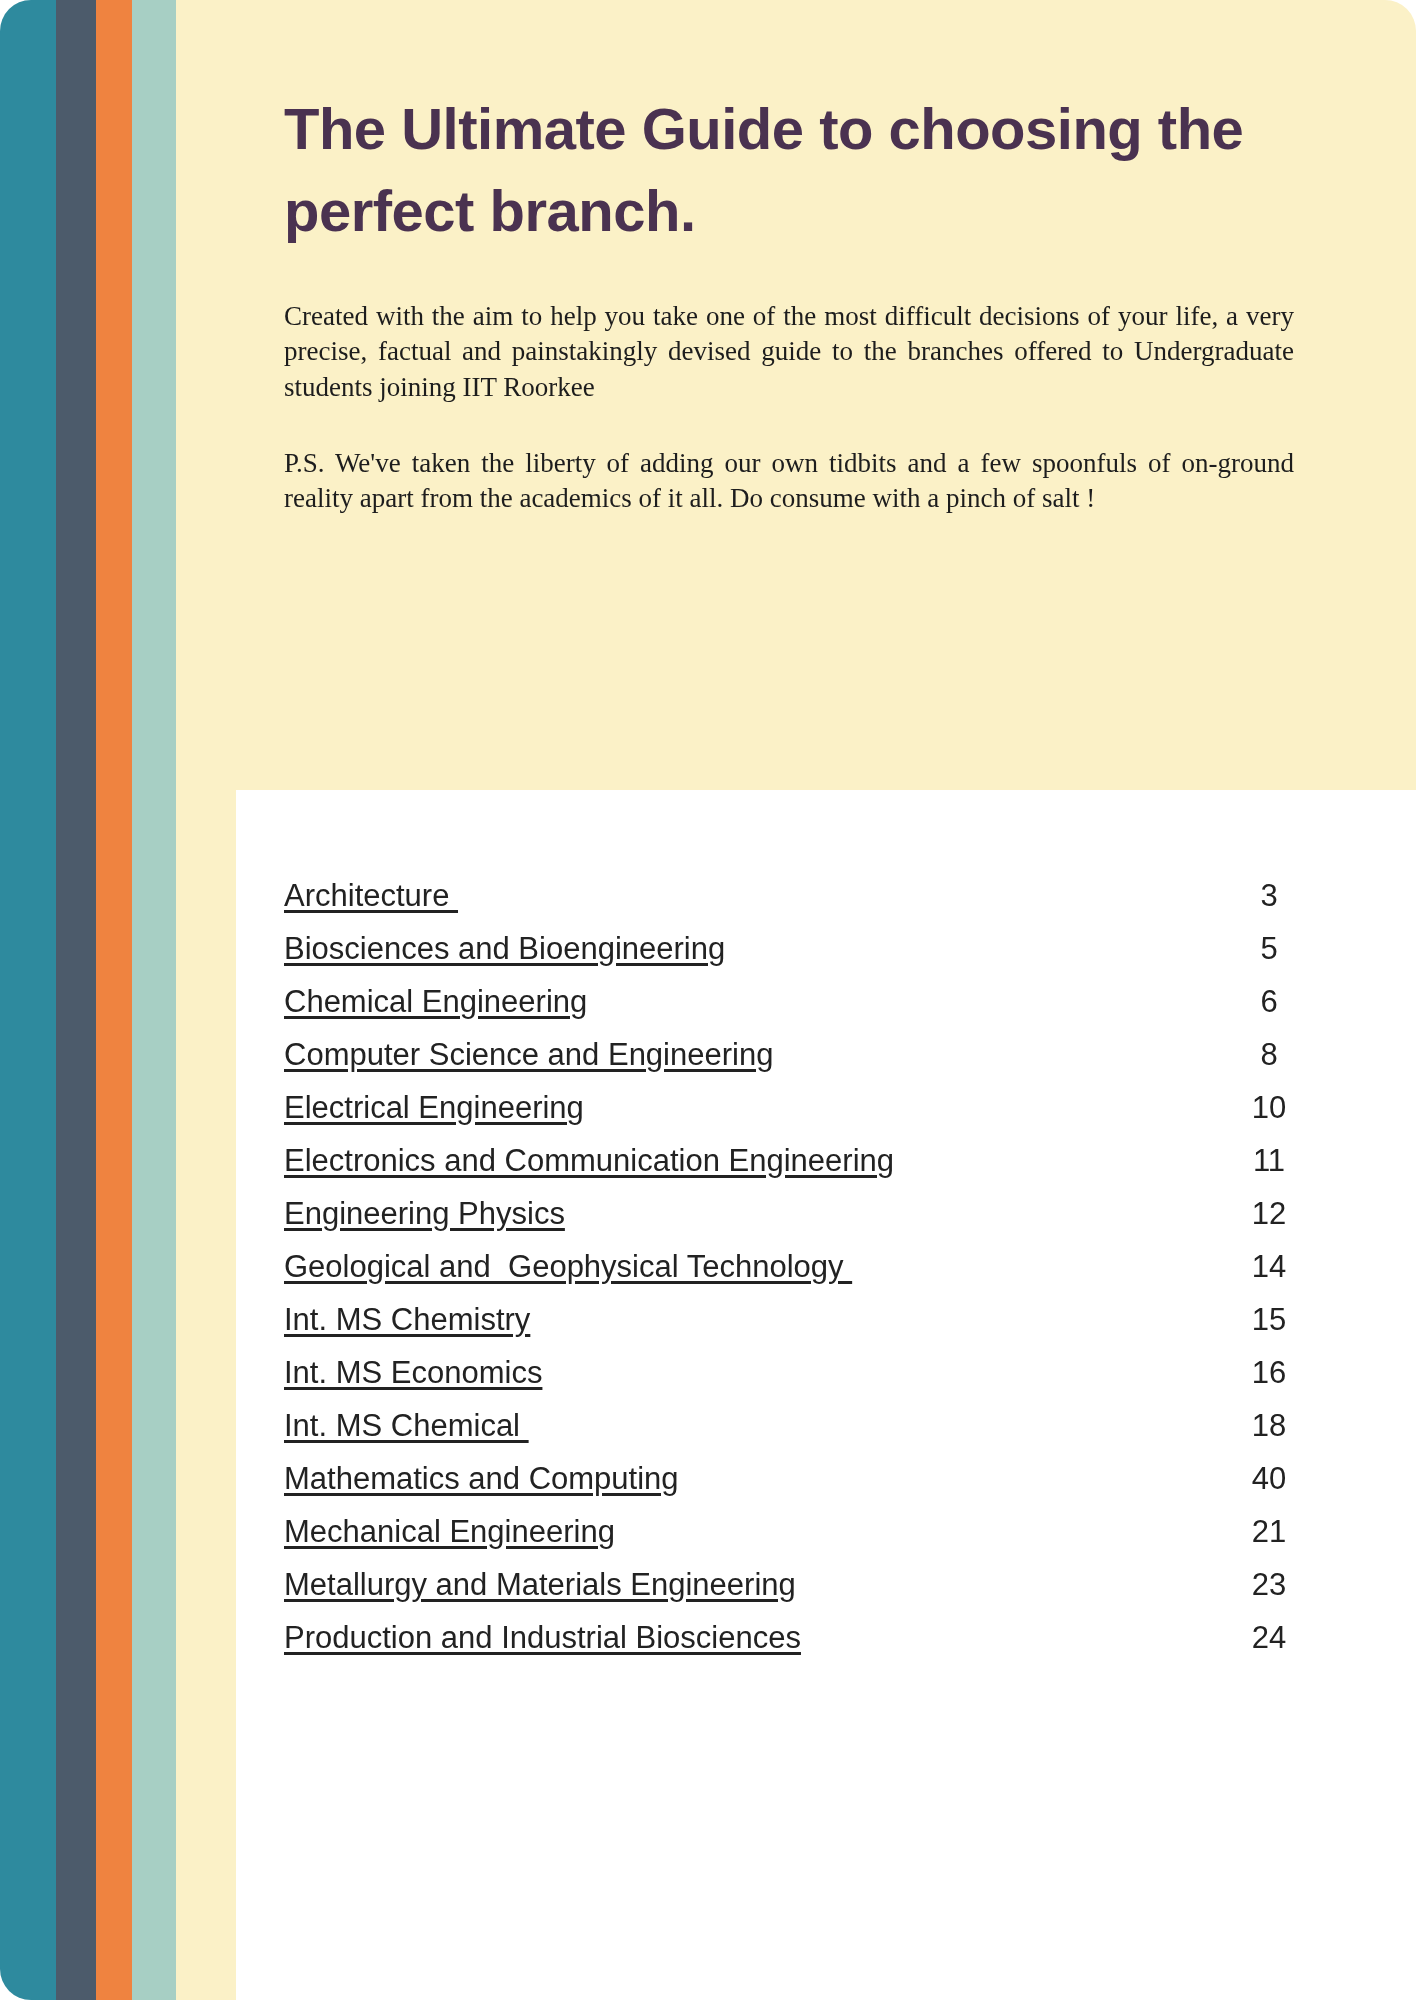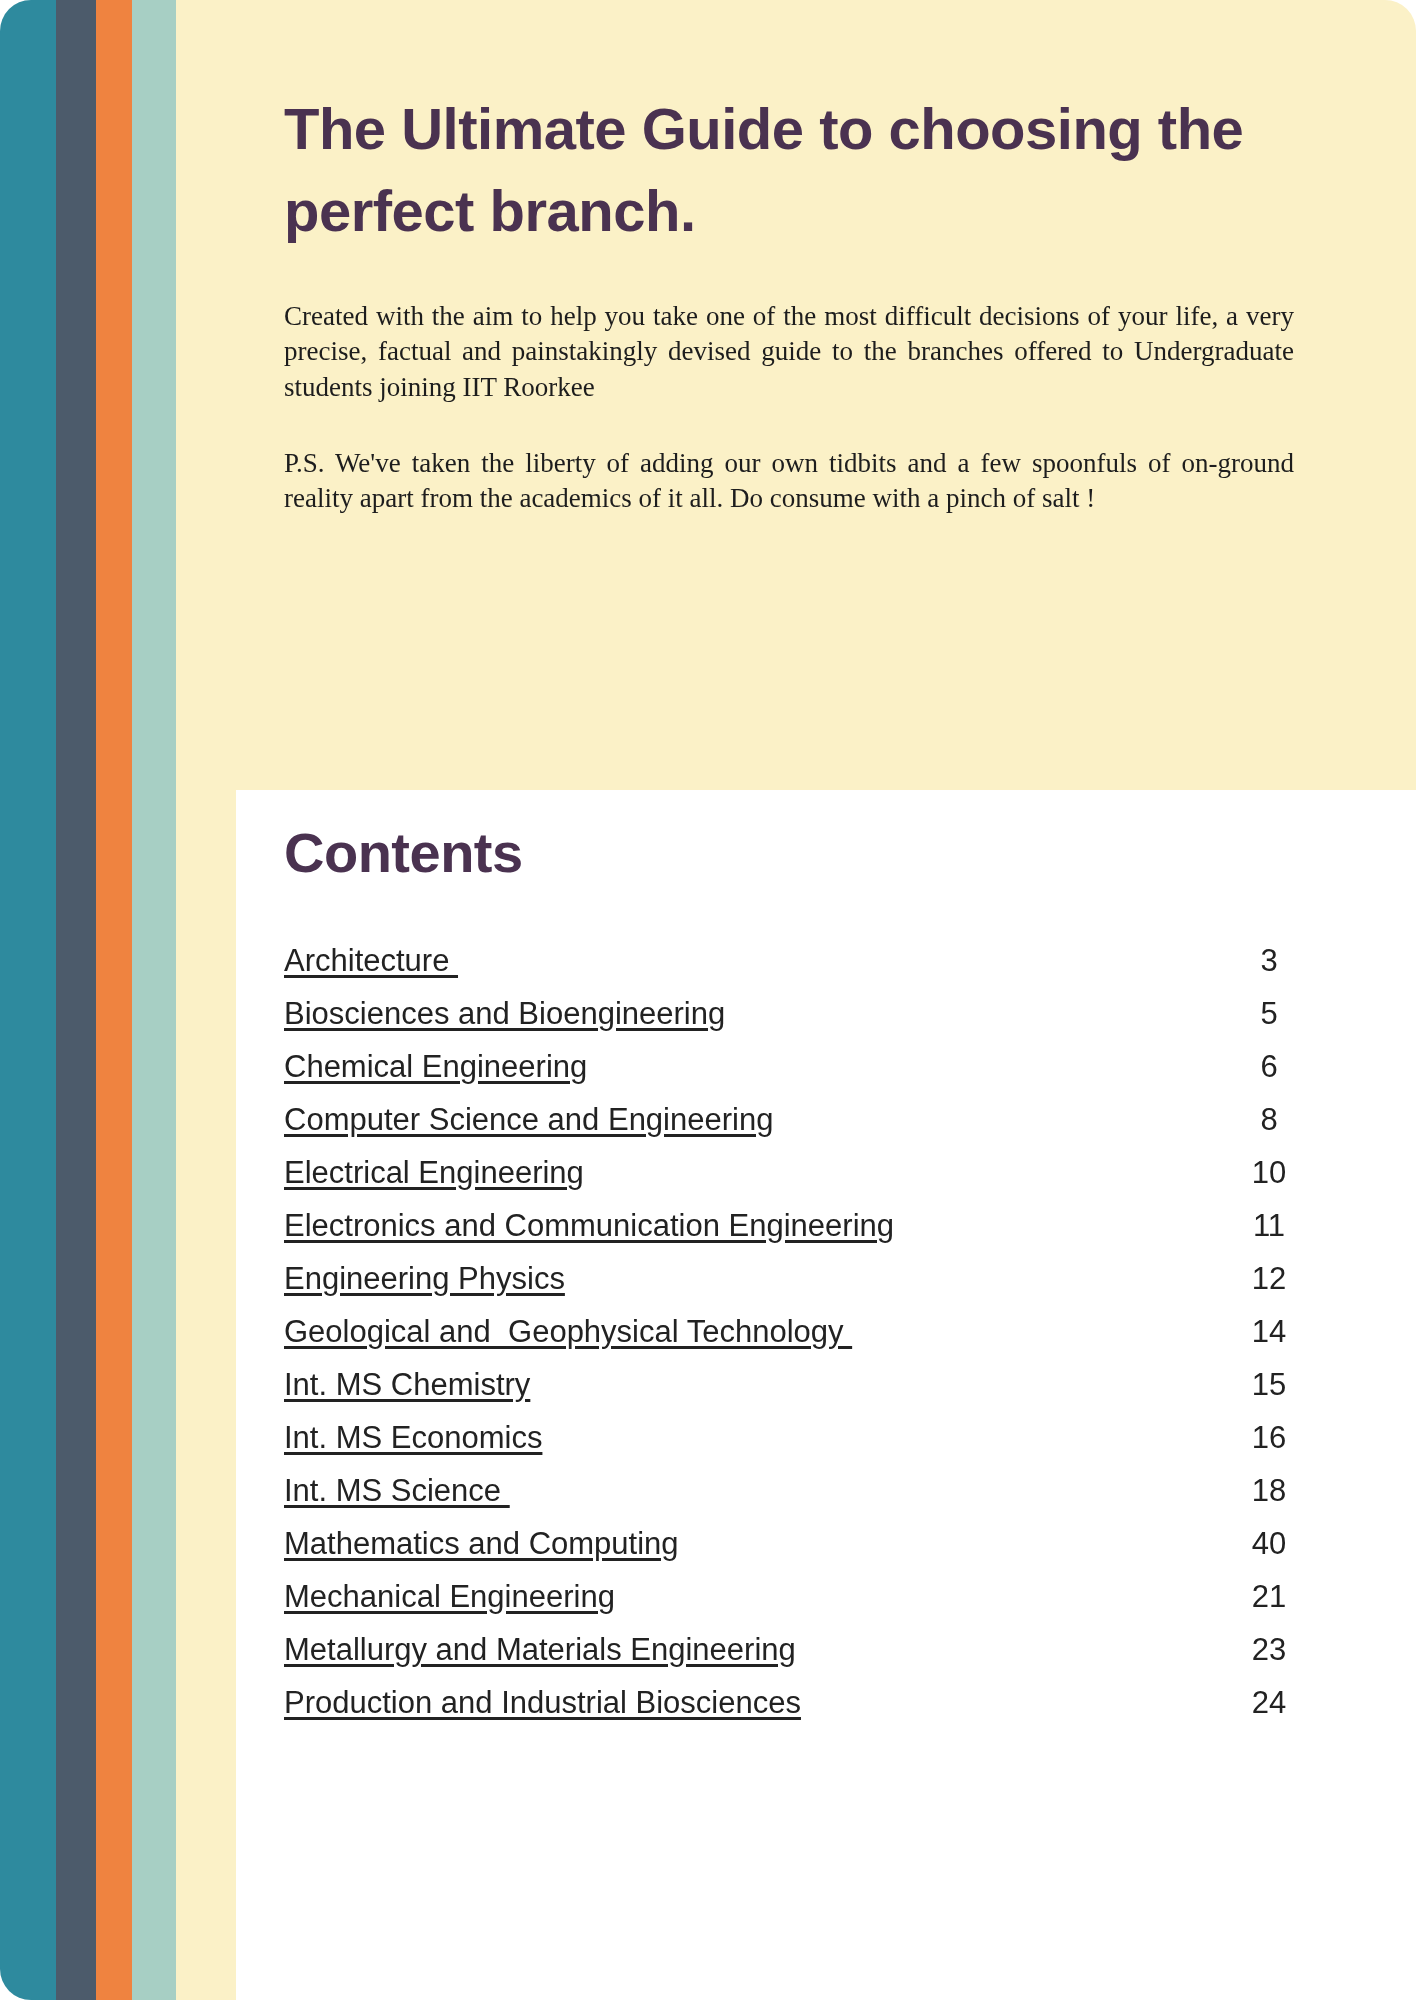--- a/index.html
+++ b/index.html
@@ -141,21 +141,20 @@
 
   <div class="top-panel"></div>
 
   <div class="content-col">
     <h1 class="title">The Ultimate Guide to choosing the perfect branch.</h1>
     <p class="intro">Created with the aim to help you take one of the most difficult decisions of your life, a very precise, factual and painstakingly devised guide to the branches offered to Undergraduate students joining IIT Roorkee</p>
     <p class="intro second">P.S. We've taken the liberty of adding our own tidbits and a few spoonfuls of on-ground reality apart from the academics of it all. Do consume with a pinch of salt !</p>
   </div>
 
   <div class="contents-wrap">
-    <h2 class="contents-heading">Contents</h2>
     <ul class="toc" id="toc-list">
         <li class="toc-row">
           <a class="toc-label">Architecture </a>
           <span class="toc-page">3</span>
         </li>
         <li class="toc-row">
           <a class="toc-label">Biosciences and Bioengineering</a>
           <span class="toc-page">5</span>
         </li>
         <li class="toc-row">
@@ -184,21 +183,21 @@
         </li>
         <li class="toc-row">
           <a class="toc-label">Int. MS Chemistry</a>
           <span class="toc-page">15</span>
         </li>
         <li class="toc-row">
           <a class="toc-label">Int. MS Economics</a>
           <span class="toc-page">16</span>
         </li>
         <li class="toc-row">
-          <a class="toc-label">Int. MS Science </a>
+          <a class="toc-label">Int. MS Chemical </a>
           <span class="toc-page">18</span>
         </li>
         <li class="toc-row">
           <a class="toc-label">Mathematics and Computing</a>
           <span class="toc-page">40</span>
         </li>
         <li class="toc-row">
           <a class="toc-label">Mechanical Engineering</a>
           <span class="toc-page">21</span>
         </li>

